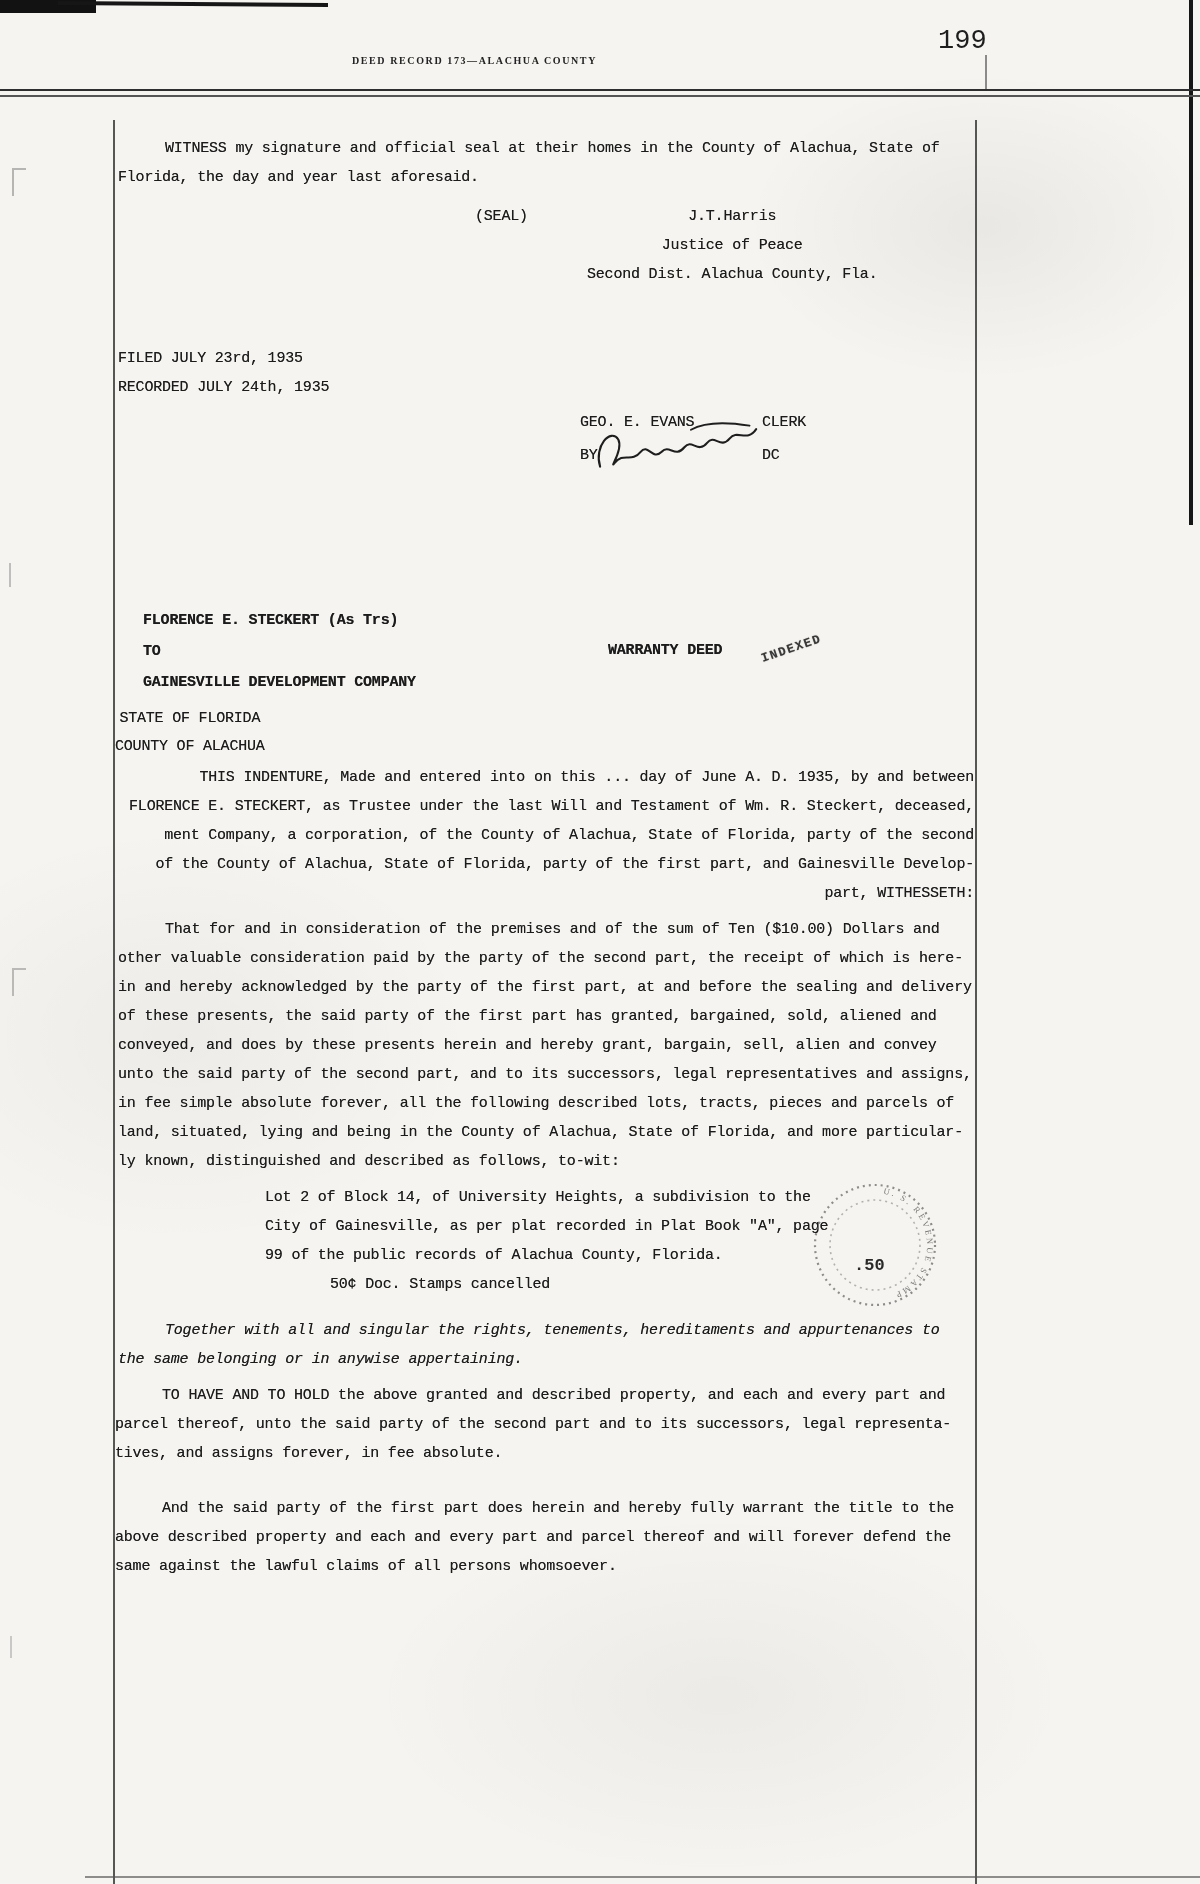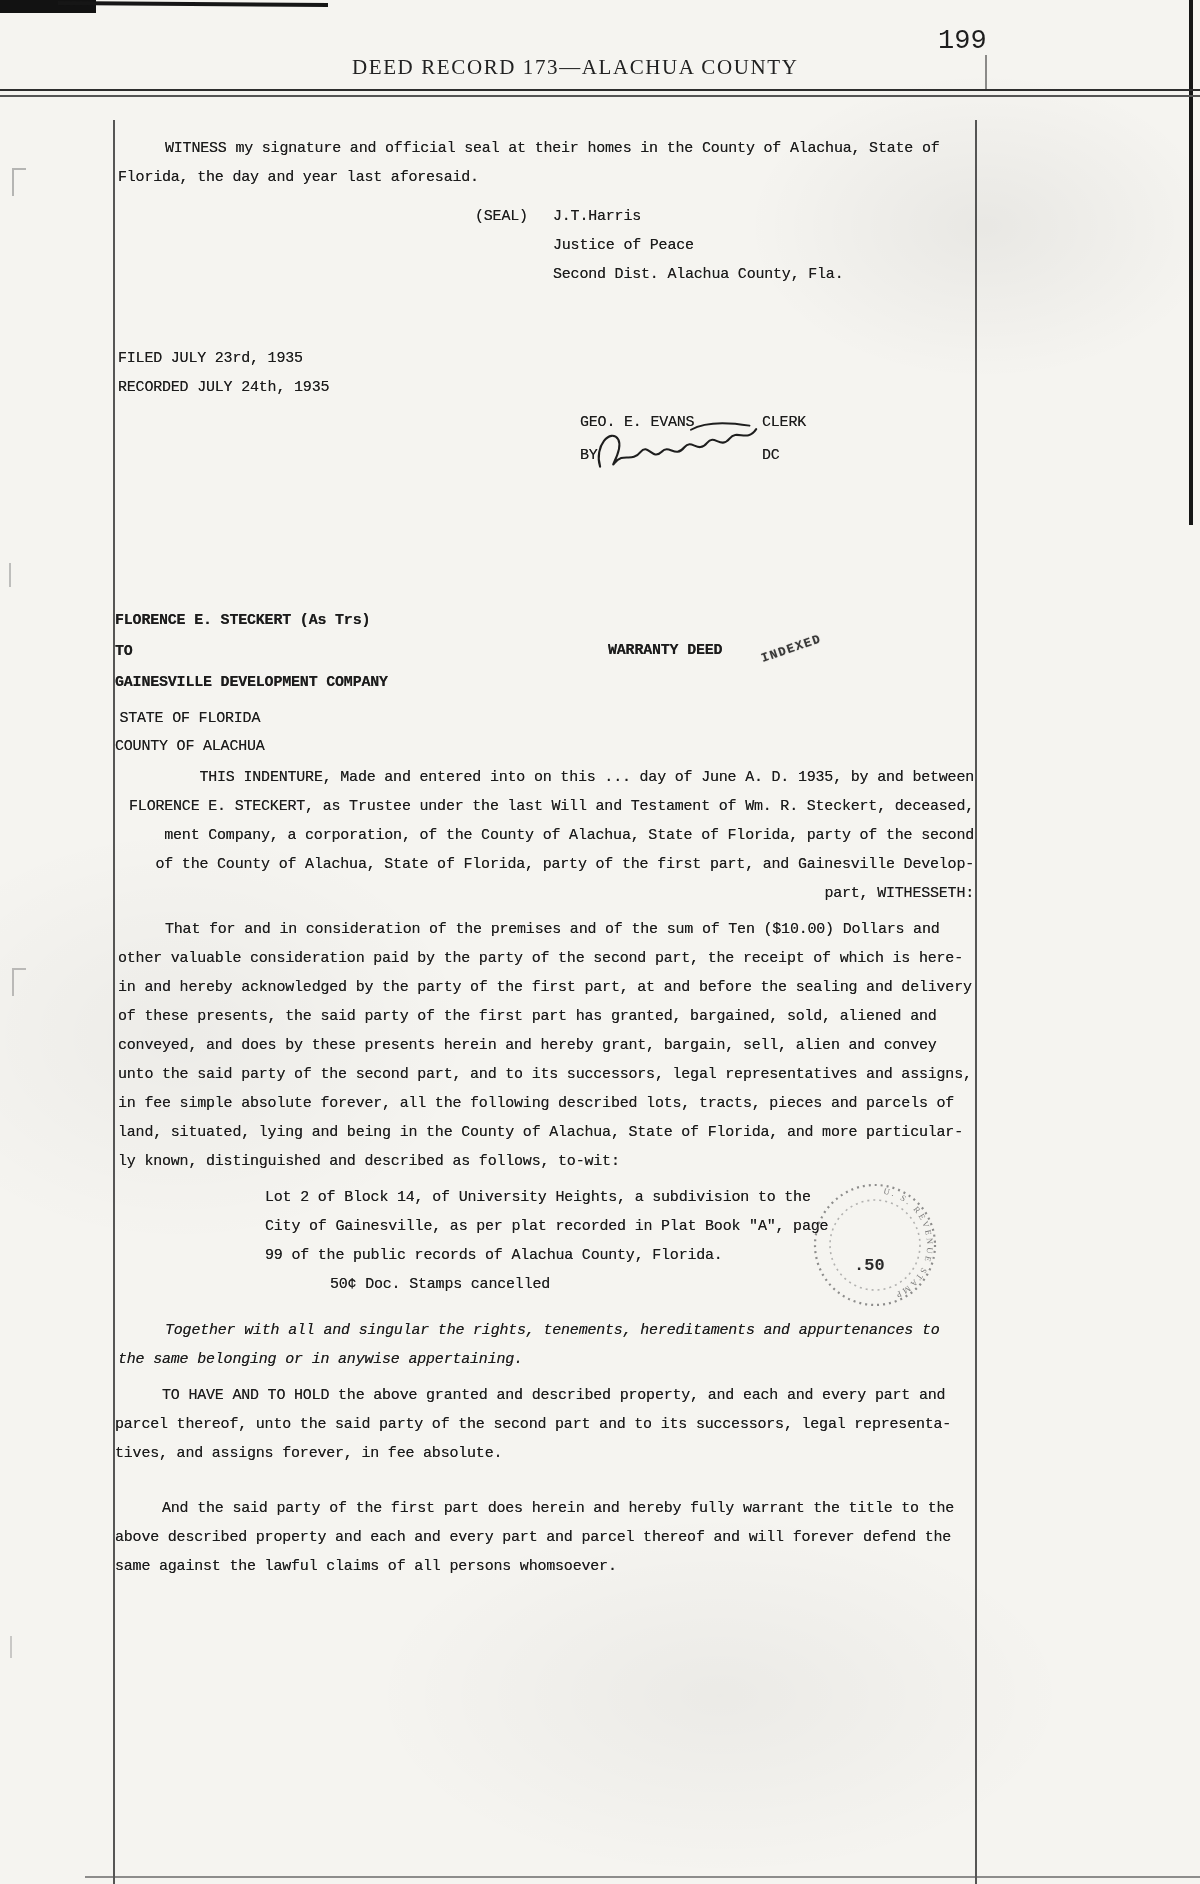--- a/index.html
+++ b/index.html
@@ -12,21 +12,21 @@
       radial-gradient(ellipse 420px 300px at 15% 55%, rgba(0,0,0,0.035), transparent 70%),
       radial-gradient(ellipse 500px 260px at 60% 90%, rgba(0,0,0,0.04), transparent 70%),
       #f5f4f0;
     color:#1b1b1b;
   }
   .mono { font-size:15px; letter-spacing:-0.2px; line-height:29px; text-shadow:0 0 0.5px rgba(20,20,20,0.65); }
   .tline { white-space:pre; }
   .first-indent .tline:first-child { text-indent:47px; }
 
   
-  .hdr-title { position:absolute; left:352px; top:55px; font-family:"Liberation Serif", serif; font-size:21px; font-weight:normal; letter-spacing:1.6px; color:#222; }
+  .hdr-title { position:absolute; left:352px; top:55px; font-family:"Liberation Serif", serif; font-size:10px; font-weight:bold; letter-spacing:1.6px; color:#222; }
   .pg-num { position:absolute; left:938px; top:26px; font-family:Liberation Mono, monospace; font-size:27px; color:#1d1d1d; }
 
   
   .hrule-a { position:absolute; left:0; right:0; top:89px; height:2px; background:#2e2e2e; }
   .hrule-b { position:absolute; left:0; right:0; top:95px; height:2px; background:#555; }
   .vrule-left  { position:absolute; left:113px; top:120px; bottom:0; width:2px; background:#3a3a3a; opacity:.85; }
   .vrule-right { position:absolute; left:975px; top:120px; bottom:0; width:2px; background:#3a3a3a; opacity:.85; }
   .bottom-rule { position:absolute; left:85px; right:0; top:1876px; height:2px; background:#555; opacity:.65; }
 
   
@@ -36,27 +36,27 @@
   .art-hdr-tick { position:absolute; left:985px; top:55px; width:2px; height:36px; background:#333; opacity:.55; }
   .pencil1 { position:absolute; left:12px; top:168px; width:14px; height:28px; border-left:2px solid #777; border-top:2px solid #777; opacity:.5; }
   .pencil2 { position:absolute; left:9px; top:563px; width:2px; height:24px; background:#888; opacity:.5; }
   .pencil3 { position:absolute; left:12px; top:968px; width:14px; height:28px; border-left:2px solid #777; border-top:2px solid #777; opacity:.45; }
   .pencil4 { position:absolute; left:10px; top:1636px; width:2px; height:22px; background:#888; opacity:.4; }
 
   
   .witness   { position:absolute; left:118px; top:134px; width:856px; }
   .seal-block{ position:absolute; left:475px; top:202px; }
   .seal-label{ position:absolute; left:0; top:0; }
-  .seal-col  { margin-left:78px; }
+  .seal-col  { margin-left:112px;text-align:center; }
   .filing    { position:absolute; left:118px; top:344px; }
   .clerk     { position:absolute; left:580px; top:408px; width:260px; }
   .clerk-row { position:relative; height:33px; }
   .clerk-right { position:absolute; left:182px; top:0; }
   .sig-svg   { position:absolute; left:12px; top:6px; width:178px; height:62px; transform:rotate(-6deg); z-index:2; }
-  .parties   { position:absolute; left:115px; top:605px; font-weight:bold; line-height:31px; }
+  .parties   { position:absolute; left:115px; top:605px; font-weight:bold; line-height:31px;padding-left:28px; }
   .instrument{ position:absolute; left:608px; top:636px; font-weight:bold; }
   .indexed   { position:absolute; left:760px; top:642px; font-size:12.5px; font-weight:bold; letter-spacing:1.5px; color:rgba(40,40,40,.85); transform:rotate(-19deg); text-shadow:0 0 1px rgba(40,40,40,.5); }
   .venue     { position:absolute; left:115px; top:705px; line-height:28px;text-align:center; }
   .indenture { position:absolute; left:118px; top:763px; width:856px;text-align:right; }
   .consider  { position:absolute; left:118px; top:915px; width:856px; }
   .descr     { position:absolute; left:265px; top:1183px; }
   .stamp-note{ margin-left:65px; white-space:pre; }
   .together  { position:absolute; left:118px; top:1316px; width:856px;font-style:italic; }
   .habendum  { position:absolute; left:115px; top:1381px; width:1014px; }
   .warranty  { position:absolute; left:115px; top:1494px; width:859px; }

